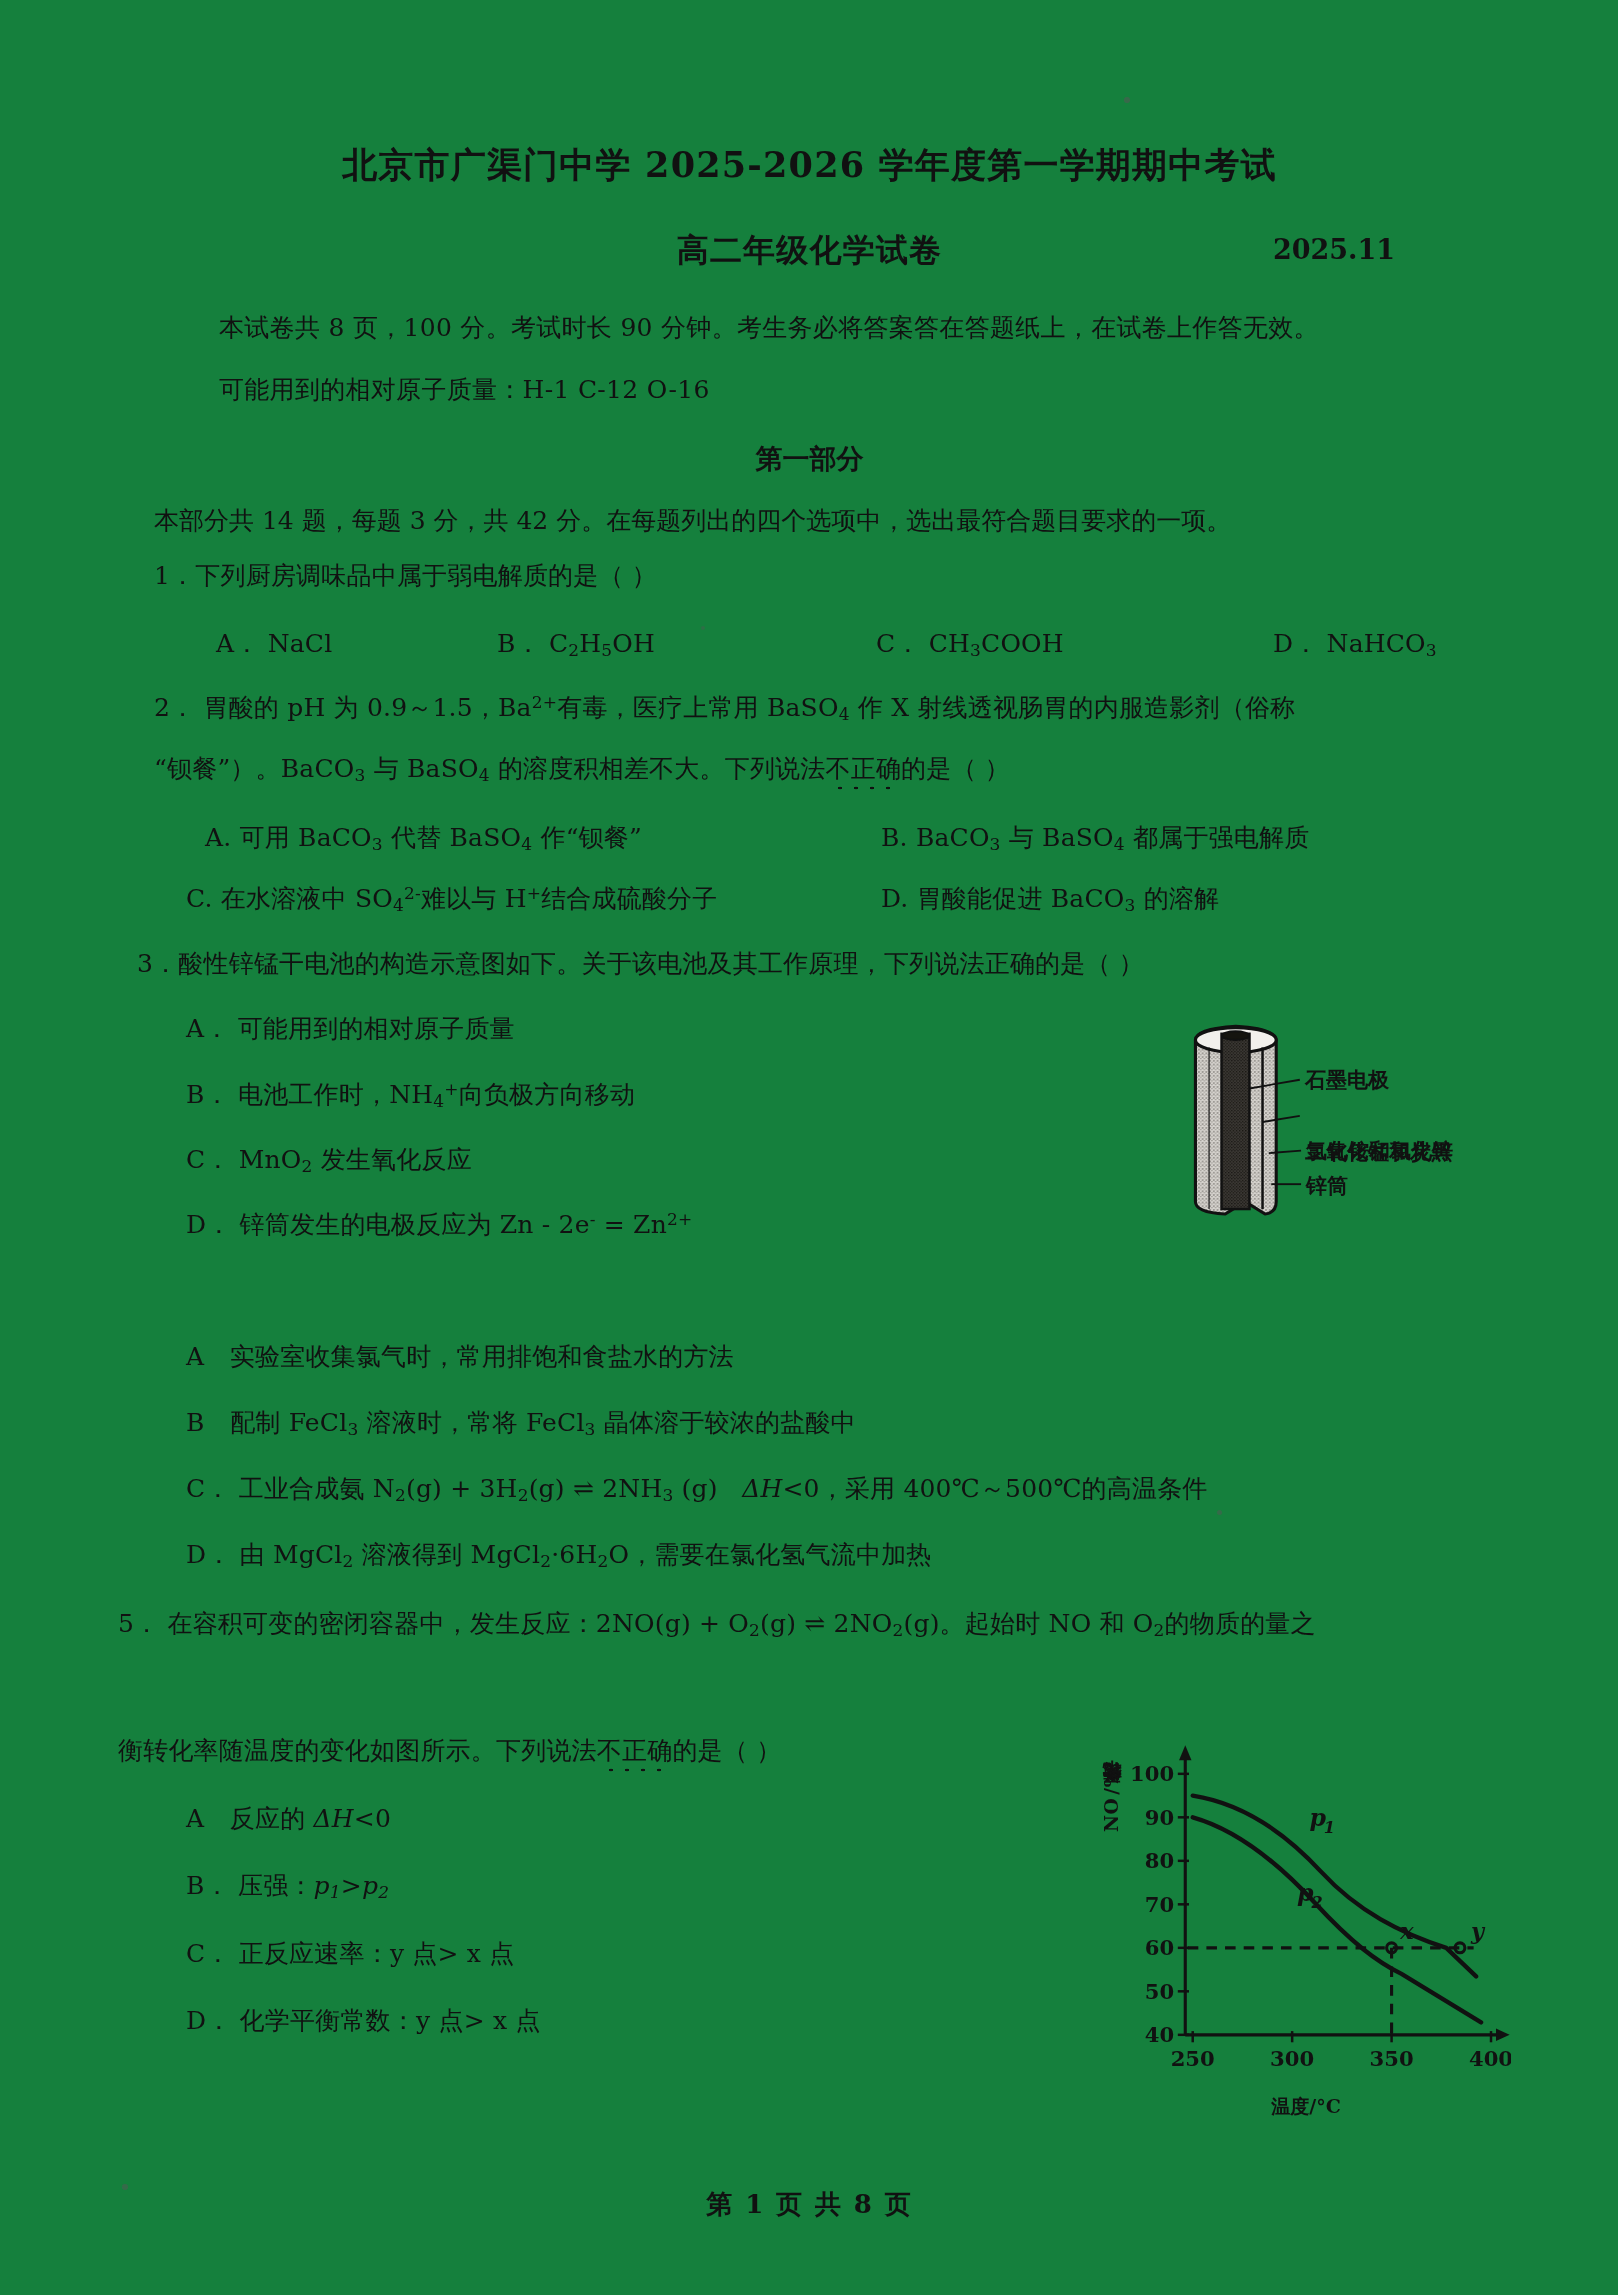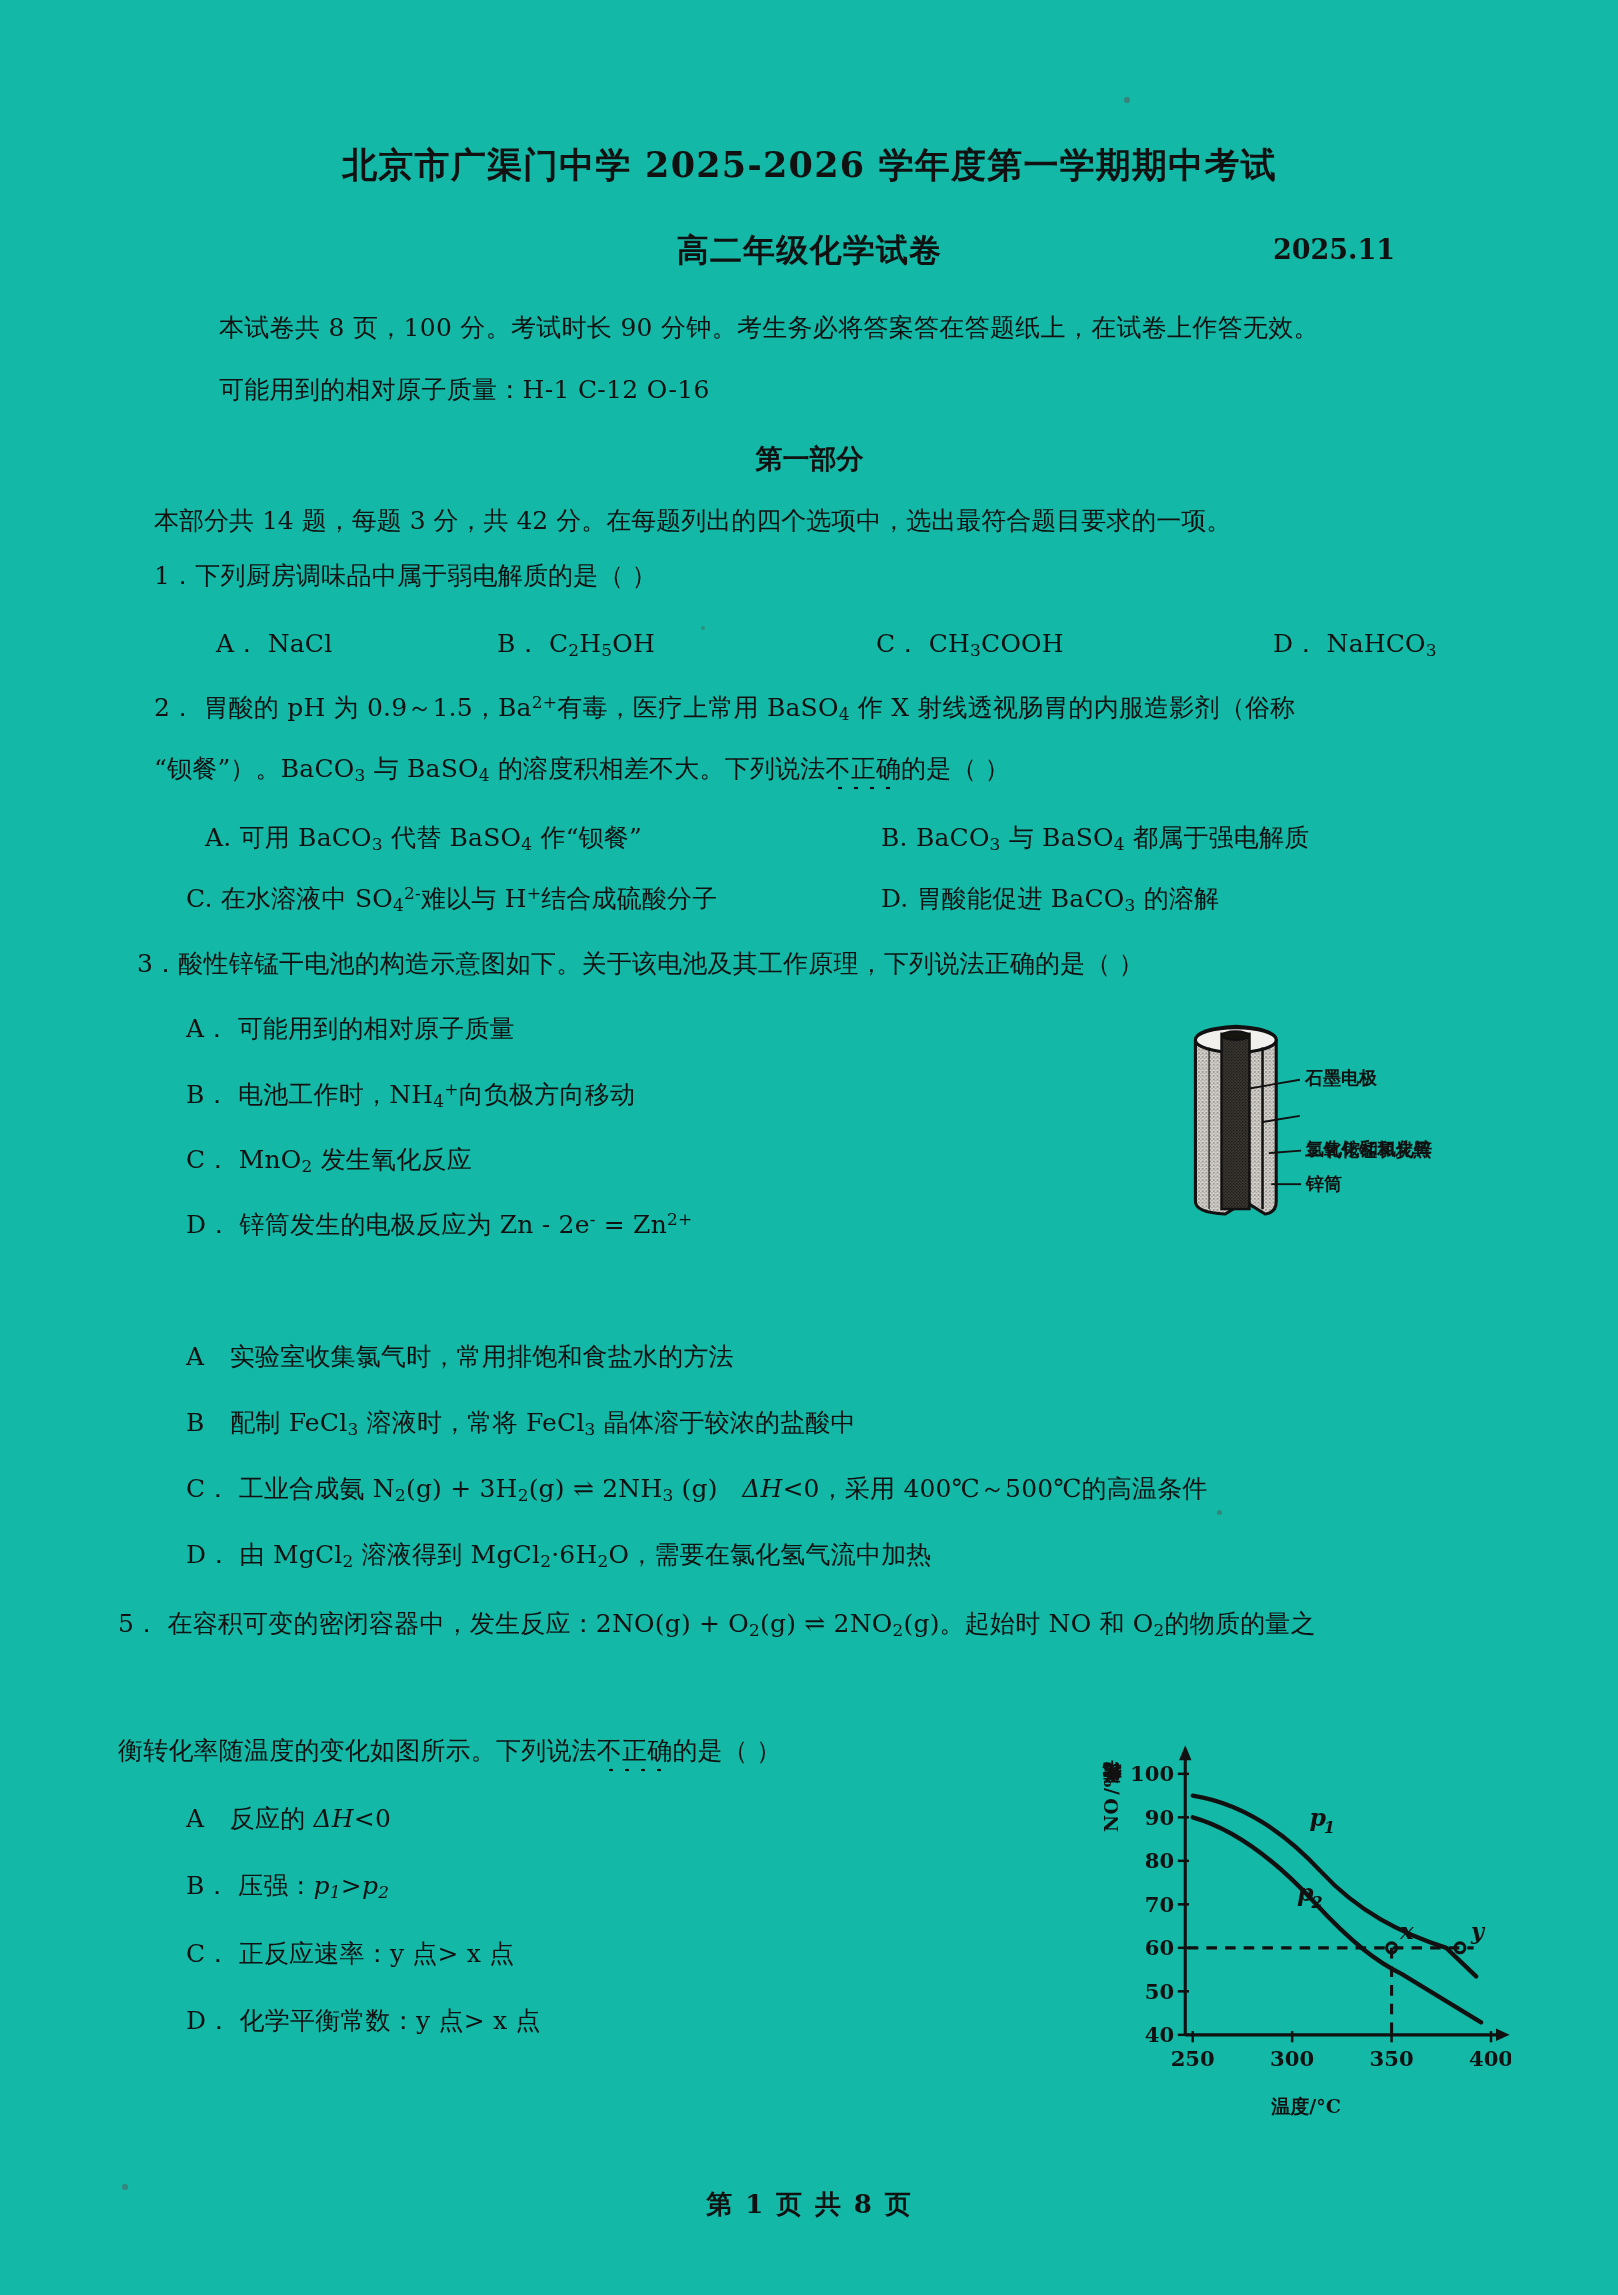--- a/index.html
+++ b/index.html
@@ -11,21 +11,21 @@
     width: 1619px;
     height: 2295px;
     position: relative;
     font-family: "DejaVu Serif", "Liberation Serif", serif;
     color: #111111;
     overflow: hidden;
   }
   .page {
     position: absolute;
     inset: 0;
-    background: #14b8a6;
+    background: #15803d;
   }
   
   .doc-title {
     position: absolute;
     top: 142px;
     left: 0;
     width: 100%;
     text-align: center;
     font-size: 35px;
     font-weight: bold;
@@ -118,21 +118,21 @@
   
   .battery-fig {
     position: absolute;
     left: 1183px;
     top: 1015px;
     width: 348px;
     height: 224px;
   }
   .bat-label {
     position: absolute;
-    font-size: 18px;
+    font-size: 21px;
     font-weight: bold;
     white-space: nowrap;
     font-family: "DejaVu Sans", "Liberation Sans", sans-serif;
   }
   
   .chart-fig {
     position: absolute;
     left: 1101px;
     top: 1744px;
     width: 410px;

